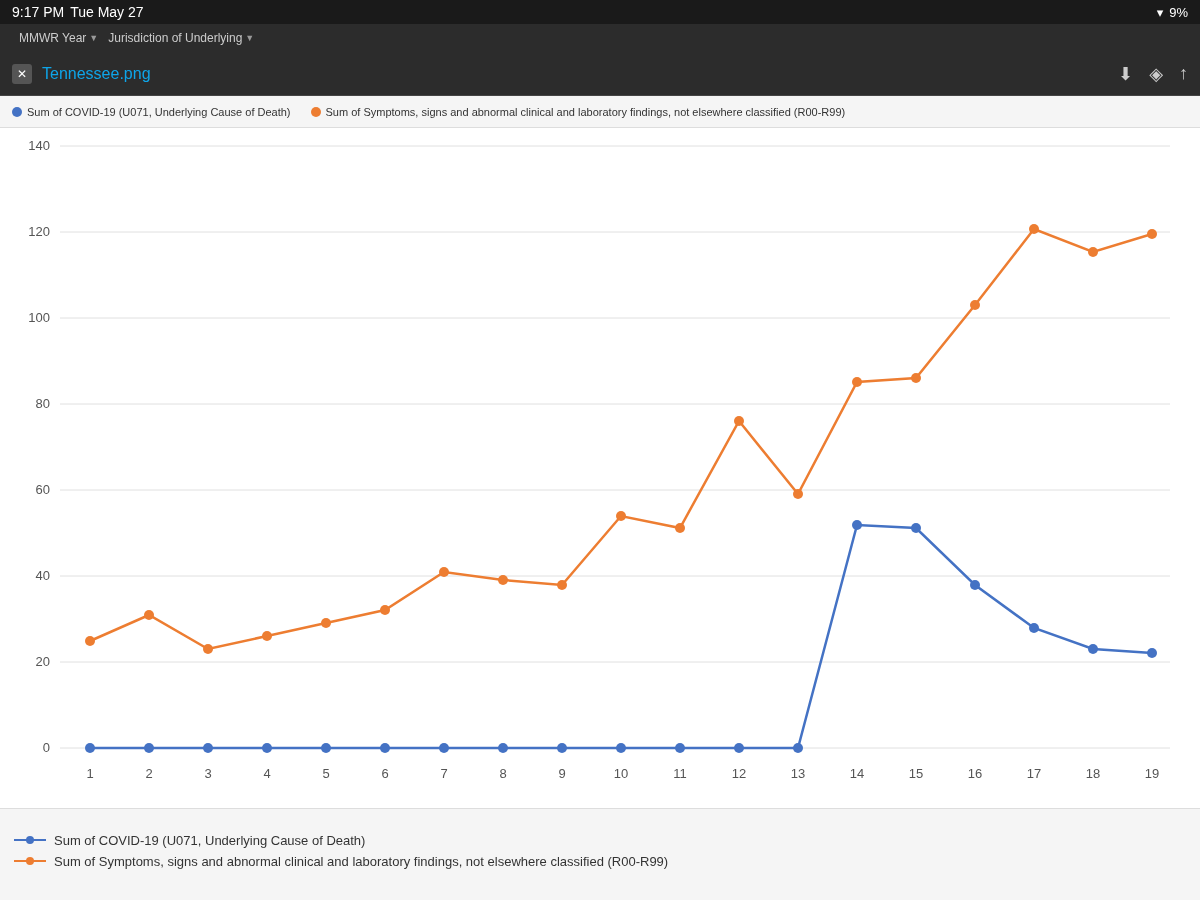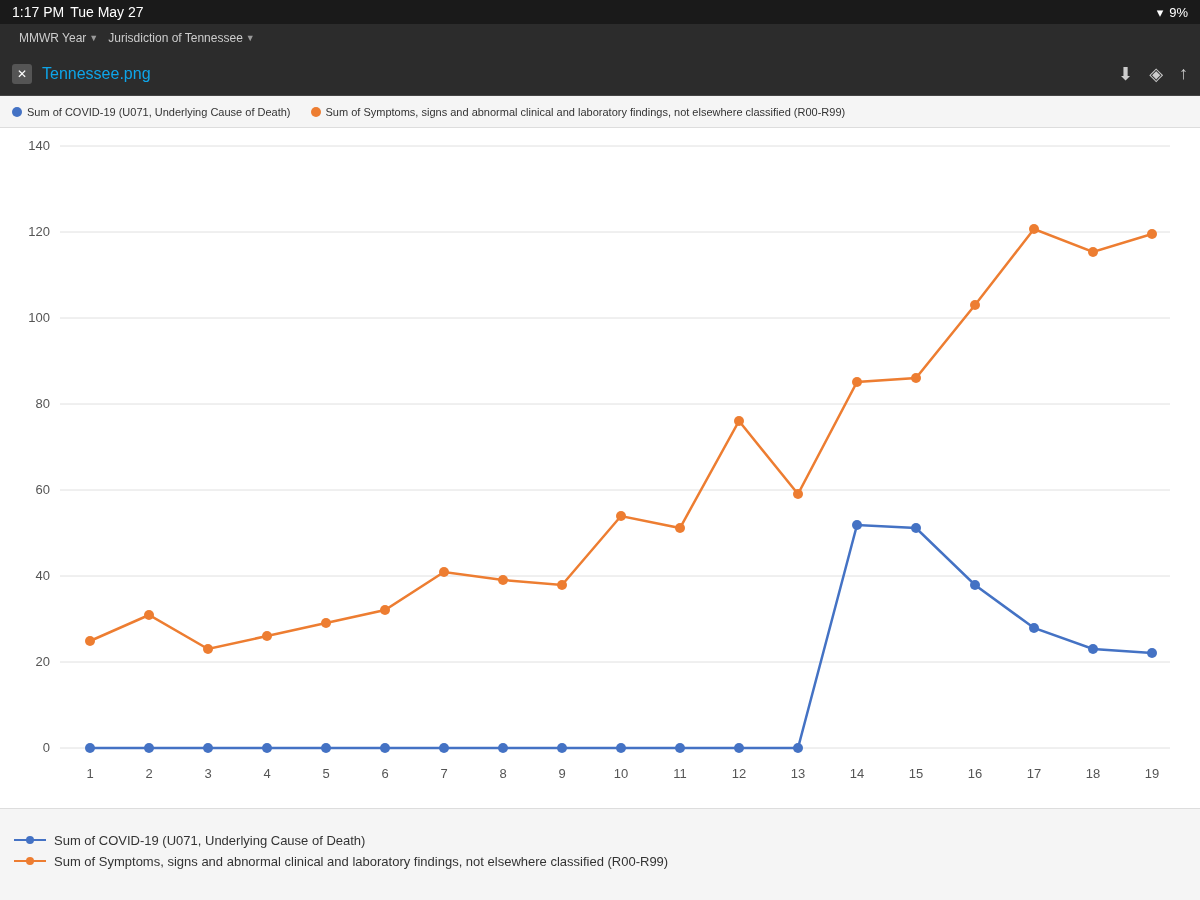--- a/index.html
+++ b/index.html
@@ -142,36 +142,36 @@
       position: absolute;
       top: 0; left: 0;
       width: 100%; height: 100%;
     }
   </style>
 </head>
 <body>
 
 <div class="status-bar">
   <div class="status-left">
-    <span>1:17 PM</span>
+    <span>9:17 PM</span>
     <span>Tue May 27</span>
   </div>
   <div class="status-right">
     <span>▾</span>
     <span>9%</span>
   </div>
 </div>
 
 <div class="filter-bar">
   <div class="filter-btn">
     <span>MMWR Year</span>
     <span class="filter-arrow">▼</span>
   </div>
   <div class="filter-btn">
-    <span>Jurisdiction of Tennessee</span>
+    <span>Jurisdiction of Underlying</span>
     <span class="filter-arrow">▼</span>
   </div>
 </div>
 
 <div class="top-bar">
   <div class="top-bar-left">
     <div class="close-btn">
       <span>✕</span>
     </div>
     <span class="file-title">Tennessee.png</span>

